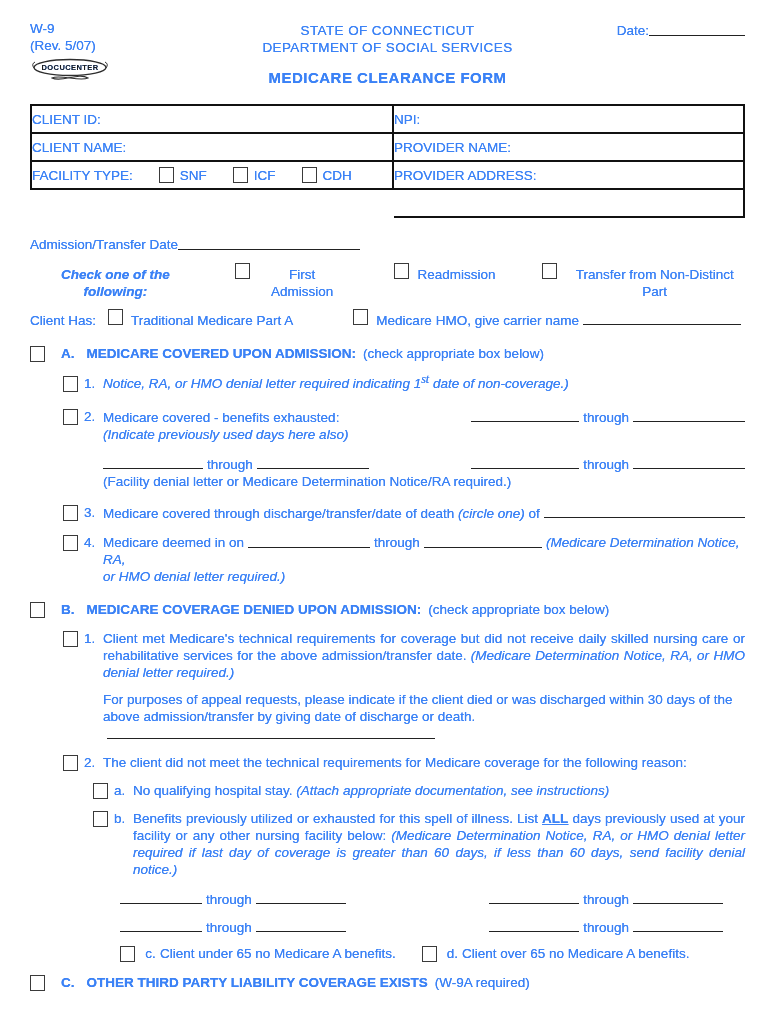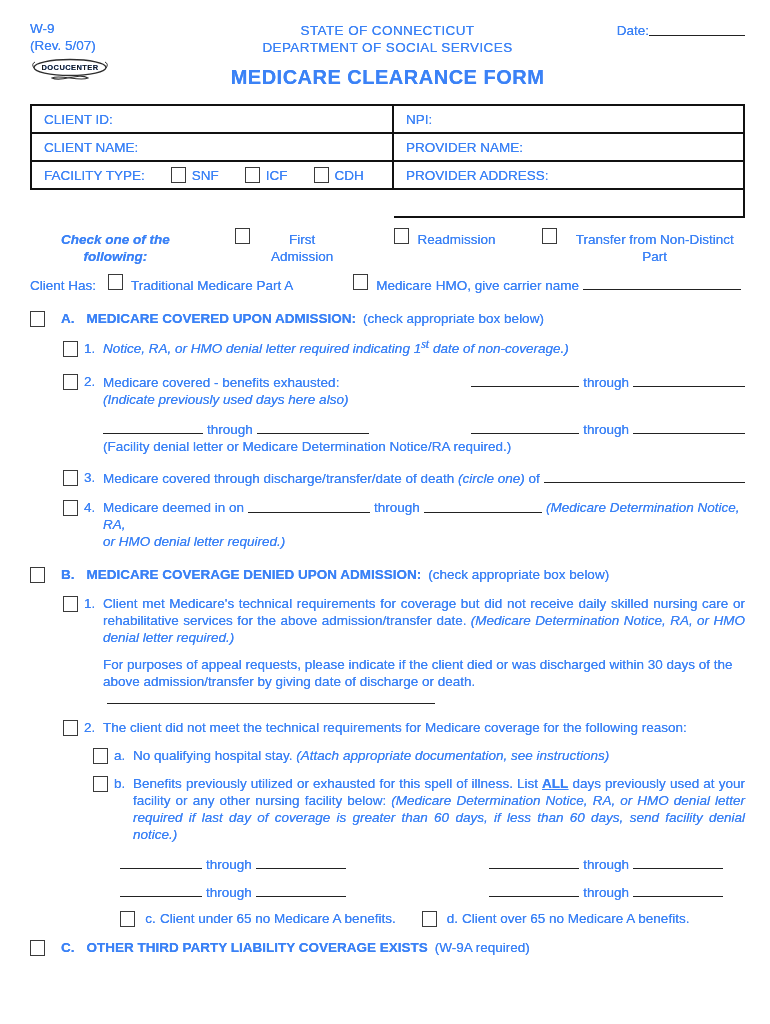--- a/index.html
+++ b/index.html
@@ -10,28 +10,28 @@
     text-shadow:0 0 .5px currentColor;
   }
   .b{font-weight:bold}.it{font-style:italic}.bi{font-weight:bold;font-style:italic}.u{text-decoration:underline}
   .bl{display:inline-block;border-bottom:1.5px solid #222;height:13px;vertical-align:-1px;margin:0 4px;}
   .cb{display:inline-block;width:13px;height:14px;border:1.6px solid #3a3a3a;background:#fff;vertical-align:-2px;flex:none;box-sizing:content-box;}
   sup{font-size:12px;line-height:0;font-family:Liberation Serif, serif;}
   
   .hdr{position:relative;height:76px;}
   .hdr-left{position:absolute;left:0;top:0;}
   .hdr-center{text-align:center;padding-top:2px;letter-spacing:.4px;}
-  .form-title{font-weight:bold;font-size:20px;margin-top:13px;letter-spacing:.5px;}
+  .form-title{font-weight:bold;font-size:15px;margin-top:13px;letter-spacing:.5px;}
   .hdr-right{position:absolute;right:0;top:2px;}
   .logo{margin-top:4px;}
   
   .info-table{display:flex;align-items:flex-start;margin-top:8px;}
   .tbl-left{width:363px;border:2px solid #111;}
   .tbl-right{width:352px;border:2px solid #111;border-left:none;}
-  .trow{height:26px;border-bottom:2px solid #111;display:flex;align-items:center;padding:0 12px;}
+  .trow{height:26px;border-bottom:2px solid #111;display:flex;align-items:center;padding:0 0;}
   .tbl-left .trow:last-child,.tbl-right .trow:last-child{border-bottom:none;}
   .fac-opt{margin-left:26px;display:flex;align-items:center;}
   .fac-opt .cb{margin-right:6px;}
   
   .row{display:flex;align-items:baseline;text-align:center;}
   .sec-h{display:flex;align-items:center;font-weight:bold;}
   .sec-h .cb{margin-right:16px;}
   .sec-letter{margin-right:12px;}
   .sec-note{font-weight:normal;margin-left:7px;}
   .item{display:flex;align-items:flex-start;}
@@ -107,20 +107,23 @@
       <div class="trow">
         <span>PROVIDER NAME:</span>
       </div>
       <div class="trow">
         <span>PROVIDER ADDRESS:</span>
       </div>
       <div class="trow"></div>
     </div>
   </div>
 
+  <div class="mt18">
+    <span>Admission/Transfer Date</span><span class="bl" style="width:182px;margin:0"></span>
+  </div>
 
   <div class="row mt10">
     <span class="bi">Check one of the following:</span>
     <span class="cb" style="margin-left:34px;margin-right:8px"></span>
     <span>First Admission</span>
     <span class="cb" style="margin-left:48px;margin-right:8px"></span>
     <span>Readmission</span>
     <span class="cb" style="margin-left:46px;margin-right:8px"></span>
     <span>Transfer from Non-Distinct Part</span>
   </div>

